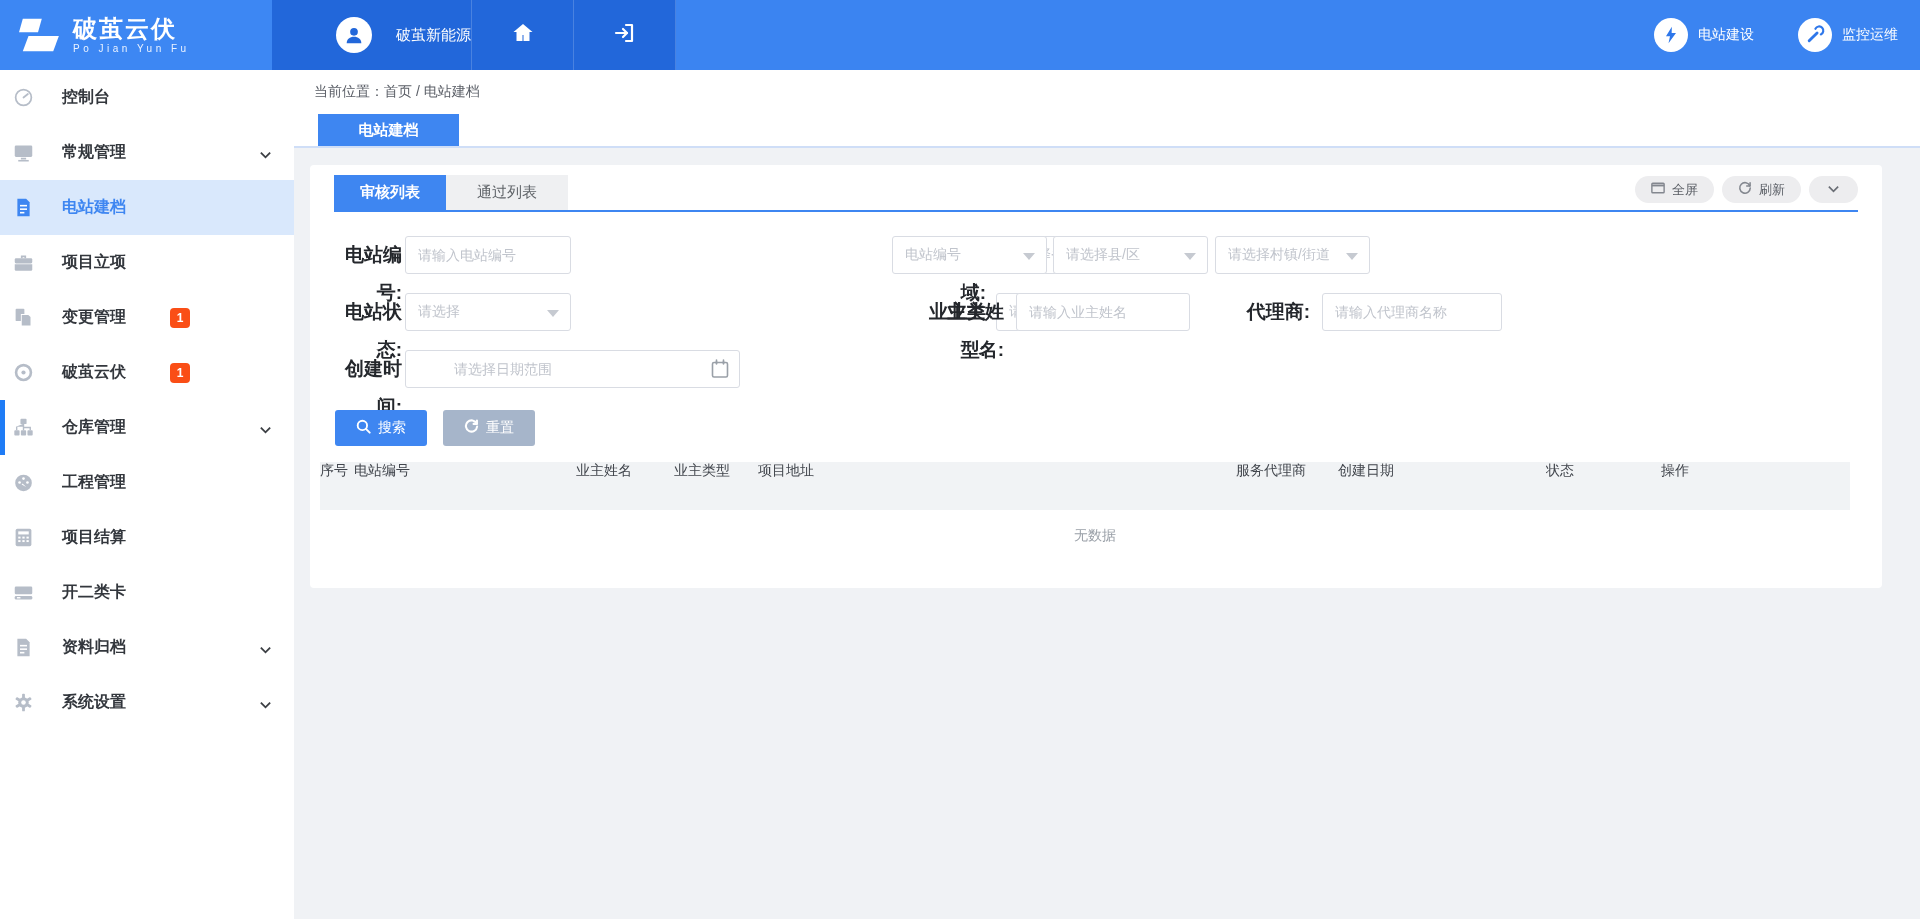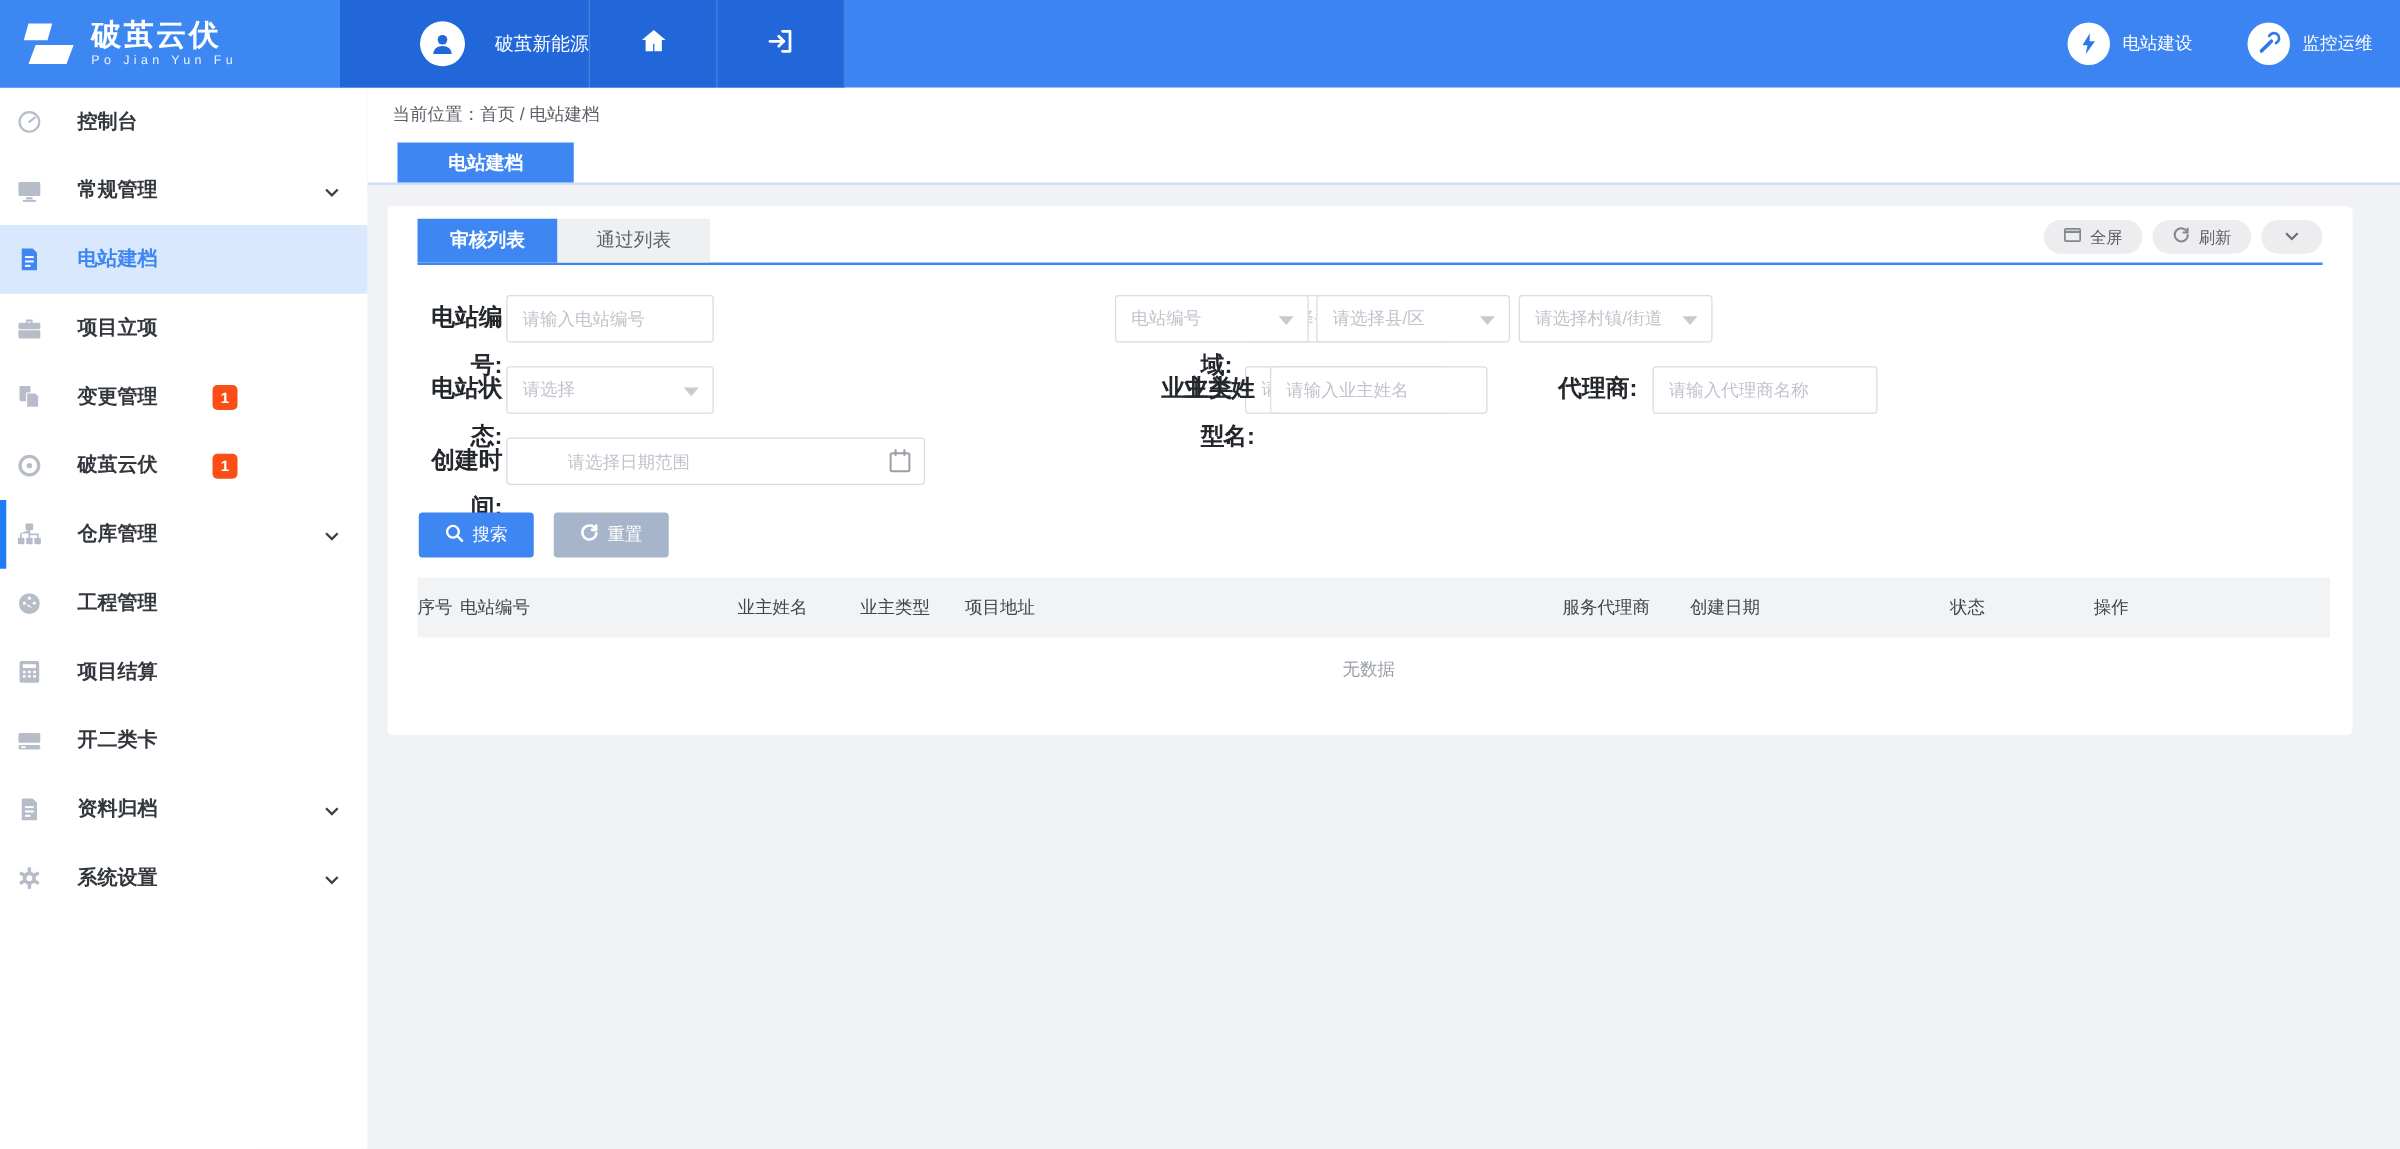--- a/index.html
+++ b/index.html
@@ -67,22 +67,22 @@
     border-left:6px solid transparent; border-right:6px solid transparent; border-top:7px solid #c6cad1; }
   .cal { position:absolute; right:10px; top:8px; }
 
   .row1 { top:71px; } .row2 { top:128px; } .row3 { top:185px; }
 
   .btn { position:absolute; top:245px; height:36px; border:none; border-radius:3px; color:#fff; font-size:14px;
     display:flex; align-items:center; justify-content:center; gap:7px; cursor:pointer; font-family:inherit; }
   .btn.search { left:25px; width:92px; background:#3e86f1; }
   .btn.reset  { left:133px; width:92px; background:#a6b5ca; }
 
-  .thead { position:absolute; left:24px; top:297px; width:1530px; height:48px; background:#f1f3f5;
-    display:flex; align-items:center; font-size:14px; color:#41454c; }
+  .thead { position:absolute; left:10px; top:297px; width:1530px; height:48px; background:#f1f3f5;
+    display:flex; align-items:flex-start; font-size:14px; color:#41454c; }
   .th { flex:none; overflow:hidden; white-space:nowrap; }
   .th:nth-child(1){ width:34px; } .th:nth-child(2){ width:222px; } .th:nth-child(3){ width:98px; }
   .th:nth-child(4){ width:84px; } .th:nth-child(5){ width:478px; } .th:nth-child(6){ width:102px; }
   .th:nth-child(7){ width:208px; } .th:nth-child(8){ width:115px; } .th:nth-child(9){ flex:1; }
   .empty { position:absolute; left:0; right:2px; top:362px; text-align:center; font-size:14px; color:#9aa0a8;font-family:Liberation Mono, monospace; }
 </style>
 </head>
 <body>
 
 <div id="header">

